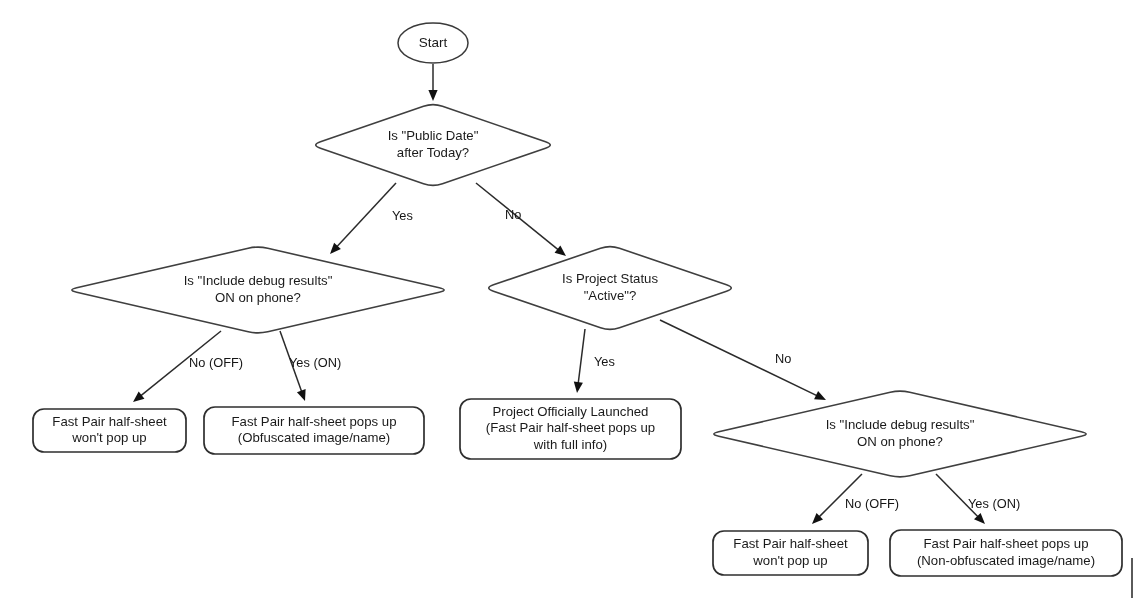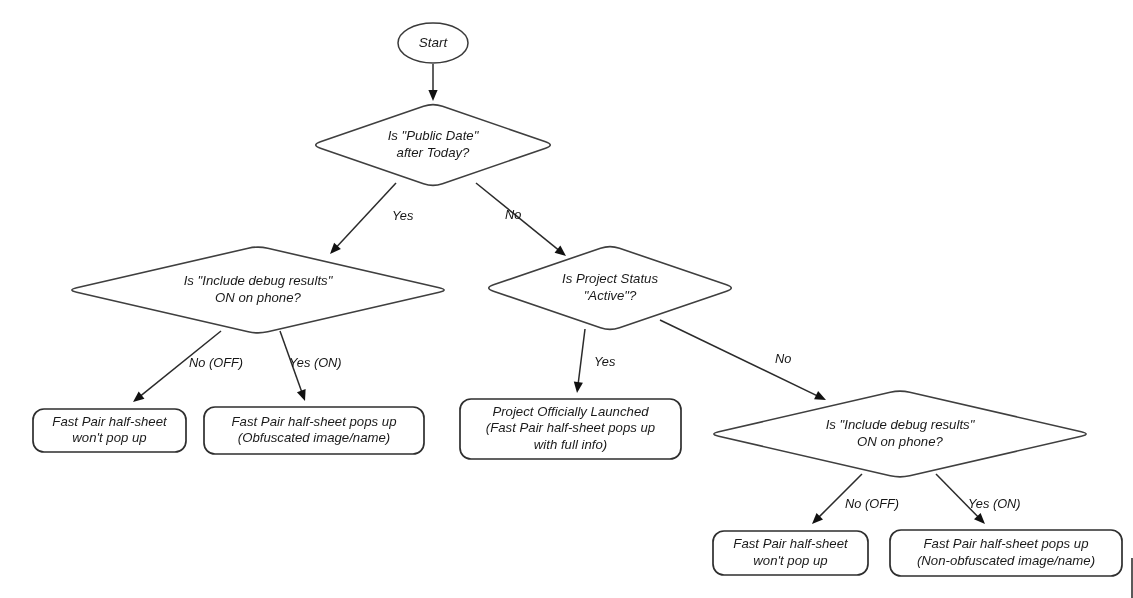--- a/index.html
+++ b/index.html
@@ -12,21 +12,20 @@
     width: 1133px;
     height: 598px;
     font-family: "Liberation Sans", sans-serif;
     overflow: hidden;
   }
   #flowchart-root {
     position: relative;
     width: 1133px;
     height: 598px;
     background: #ffffff;
-    font-style: italic;
   }
   svg#flow-svg {
     display: block;
     width: 1133px;
     height: 598px;
   }
   .node-shape {
     fill: #ffffff;
     stroke: #3f3f3f;
     stroke-width: 1.6;

